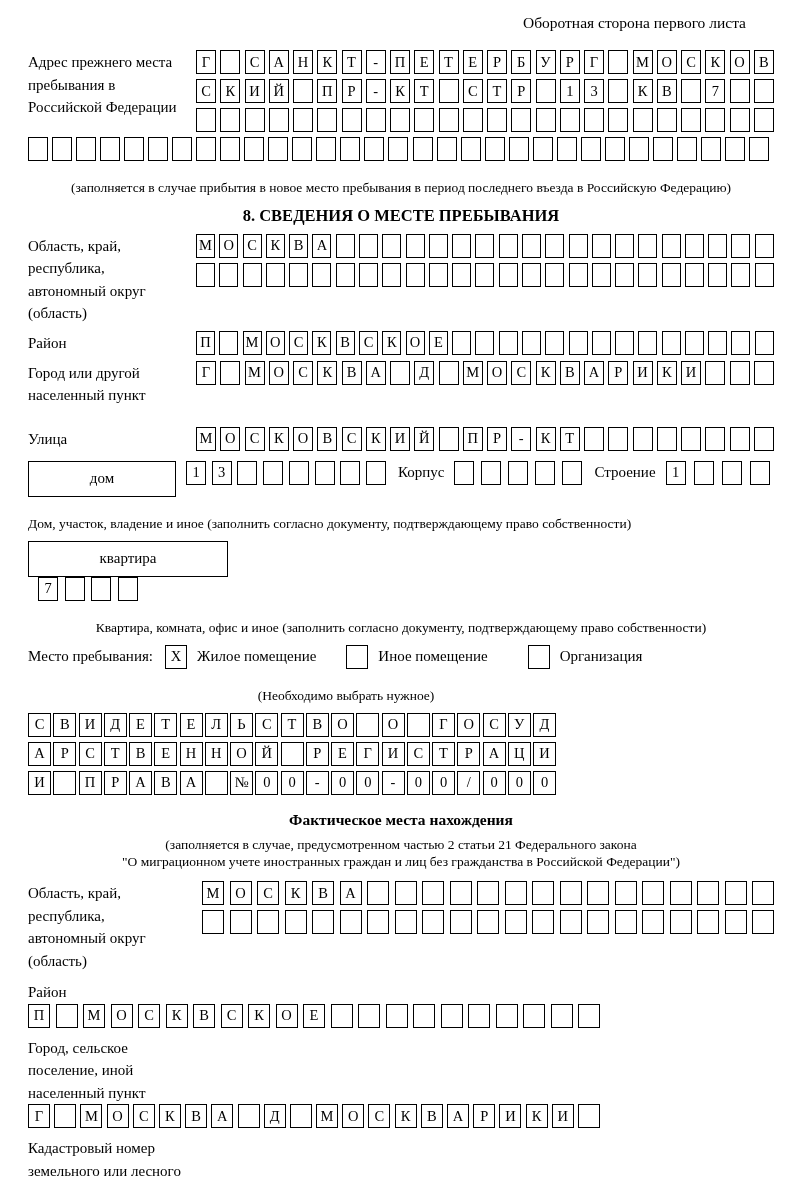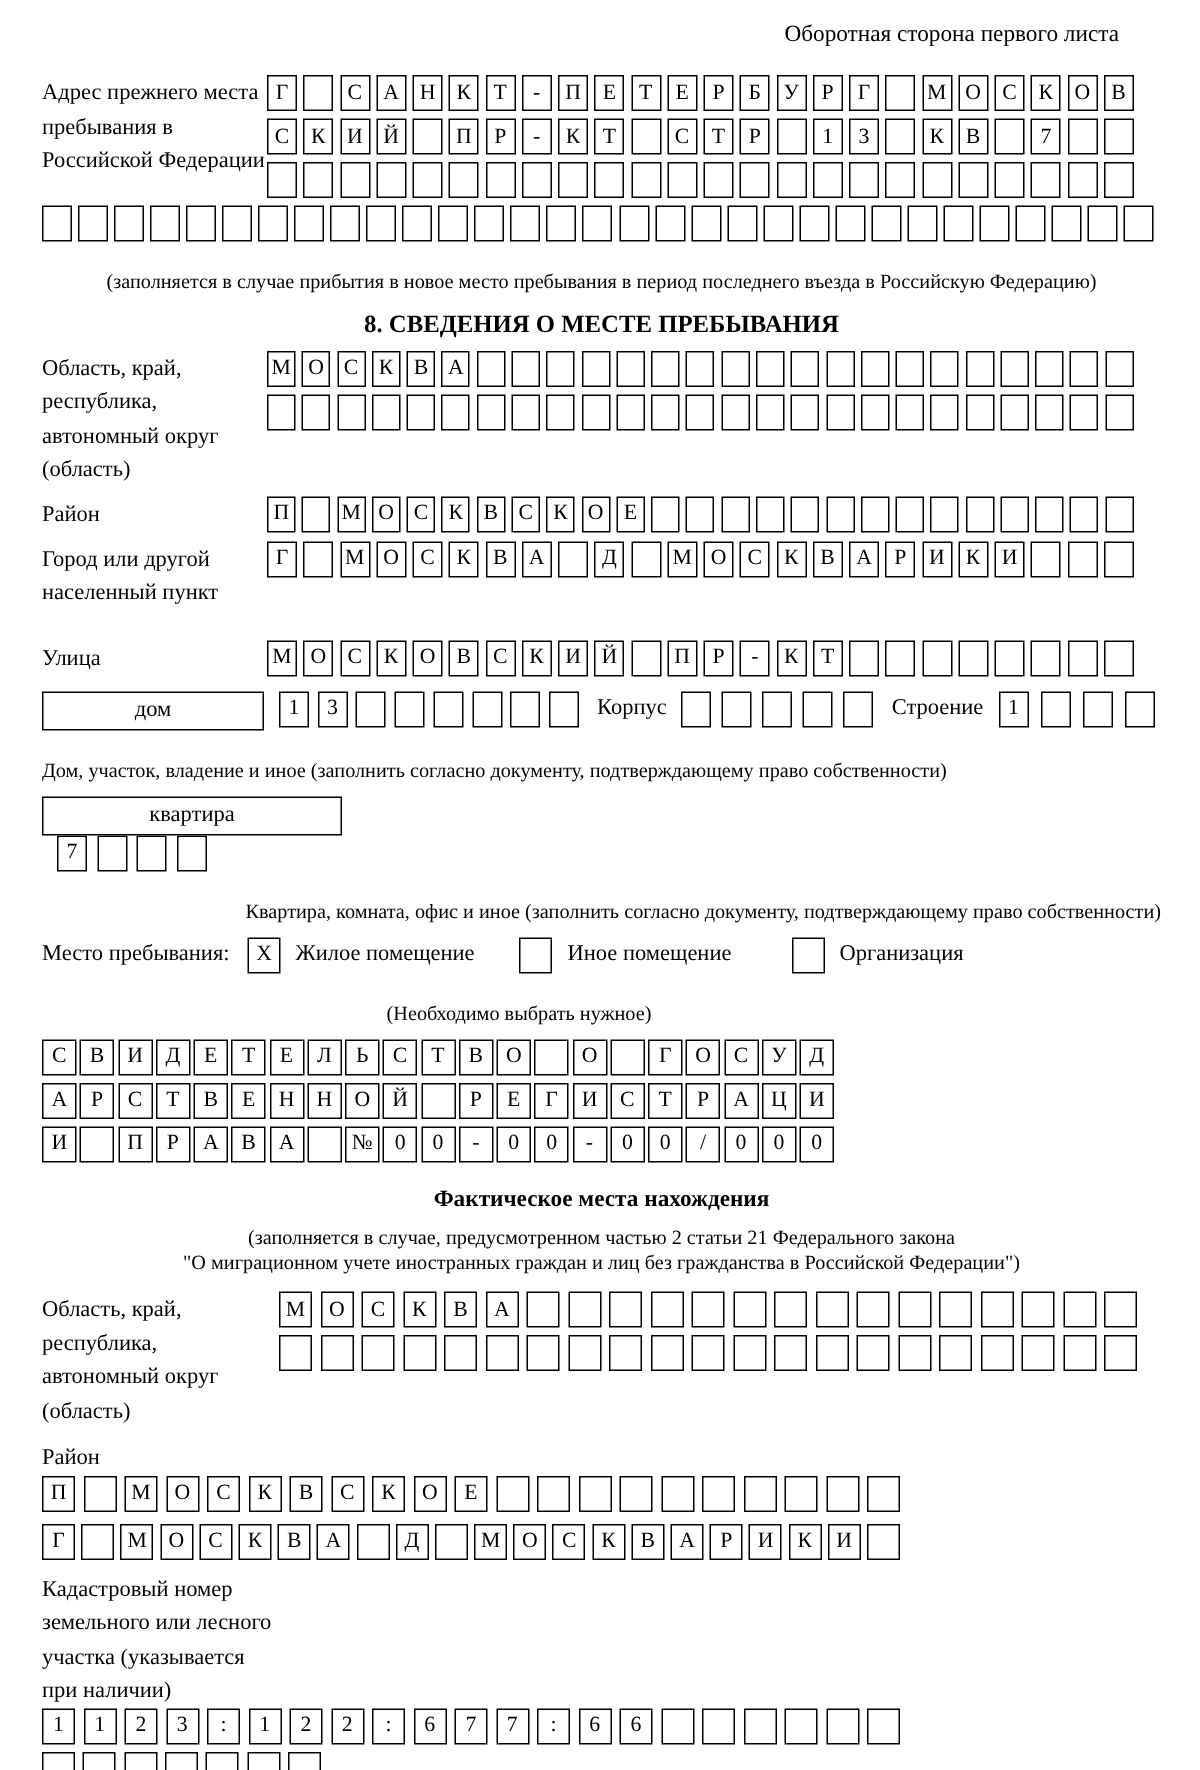--- a/index.html
+++ b/index.html
@@ -2,21 +2,21 @@
 <html><head>
 <meta charset="utf-8">
 <style>
   * { margin:0; padding:0; box-sizing:border-box; }
   body {
     width:800px; height:1180px; background:#fff; color:#000;
     font-family:"Liberation Serif","DejaVu Serif",serif;
     padding:14px 26px 0 28px; overflow:hidden; position:relative;
   }
   .hdr { text-align:right; font-size:15.5px; padding-right:28px; margin-bottom:18px; }
-  .field { display:flex; align-items:flex-start; }
+  .field { display:flex; align-items:flex-start;justify-content:space-between; }
   .field-label { width:150px; font-size:15px; line-height:1.5; flex:0 0 auto; padding-top:1px; }
   .field-label.wide { width:202px; }
   .field-label.w158 { width:158px; }
   .rows { display:flex; flex-direction:column; gap:5px; }
   .cellrow { display:flex; justify-content:space-between; }
   .cell {
     width:20px; height:24px; border:1.8px solid #000;
     display:flex; align-items:center; justify-content:center;
     font-size:14.5px; flex:0 0 auto; background:#fff;
   }
@@ -28,21 +28,21 @@
   .w528 { width:528px; }
   .w572 { width:572px; }
   .w200 { width:200px; }
   .w128 { width:128px; }
   .w104 { width:104px; }
   .w100 { width:100px; }
   .w186 { width:186px; }
   .caption { text-align:center; font-size:13.5px; margin-top:19px; line-height:1.25; }
   .sec-title { text-align:center; font-weight:bold; font-size:16.5px; margin:9px 0 8px 0; }
   .widebox {
-    border:1.8px solid #000; height:26px; display:flex; align-items:center;
+    border:1.8px solid #000; height:36px; display:flex; align-items:center;
     justify-content:center; font-size:15px; flex:0 0 auto;
   }
   .inline-lbl { font-size:15px; padding:3px 10px 0 12px; flex:0 0 auto; }
   .checkbox { width:22px; height:24px; border:1.8px solid #000; display:flex;
     align-items:center; justify-content:center; font-size:14.5px; flex:0 0 auto; }
   .stay-row { display:flex; align-items:flex-start; margin-top:8px; font-size:15px; }
   .stay-row .opt-label { padding:3px 0 0 10px; }
   .stamp-box { border:1.8px solid #000; width:365px; height:175px; margin-left:367px; margin-top:12px; }
   .mt6{margin-top:6px;} .mt8{margin-top:8px;flex-direction:column;} .mt10{margin-top:10px;}
 </style>
@@ -354,21 +354,21 @@
 
 <div class="stay-row mt8">
   <div class="widebox" style="width:200px;">квартира</div>
   <div class="cellrow w100" style="margin-left:10px;">
       <div class="cell">7</div>
       <div class="cell"></div>
       <div class="cell"></div>
       <div class="cell"></div>
     </div>
 </div>
-<div class="caption" style="text-align:right;">Квартира, комната, офис и иное (заполнить согласно документу, подтверждающему право собственности)</div>
+<div class="caption" style="text-align:center;">Квартира, комната, офис и иное (заполнить согласно документу, подтверждающему право собственности)</div>
 
 <div class="stay-row">
   <div style="padding-top:3px;">Место пребывания:</div>
   <div class="checkbox" style="margin-left:12px;">X</div>
   <div class="opt-label" style="padding-right:30px;font-family:Liberation Serif, serif;">Жилое помещение</div>
   <div class="checkbox"></div>
   <div class="opt-label" style="padding-right:40px;">Иное помещение</div>
   <div class="checkbox"></div>
   <div class="opt-label">Организация</div>
 </div>
@@ -525,20 +525,21 @@
       <div class="cell"></div>
       <div class="cell"></div>
       <div class="cell"></div>
       <div class="cell"></div>
       <div class="cell"></div>
       <div class="cell"></div>
     </div>
 </div>
 
 <div class="field mt8">
+  <div class="field-label w158">Город, сельское поселение, иной населенный пункт</div>
   <div class="cellrow w572 cells22">
       <div class="cell">Г</div>
       <div class="cell"></div>
       <div class="cell">М</div>
       <div class="cell">О</div>
       <div class="cell">С</div>
       <div class="cell">К</div>
       <div class="cell">В</div>
       <div class="cell">А</div>
       <div class="cell"></div>

